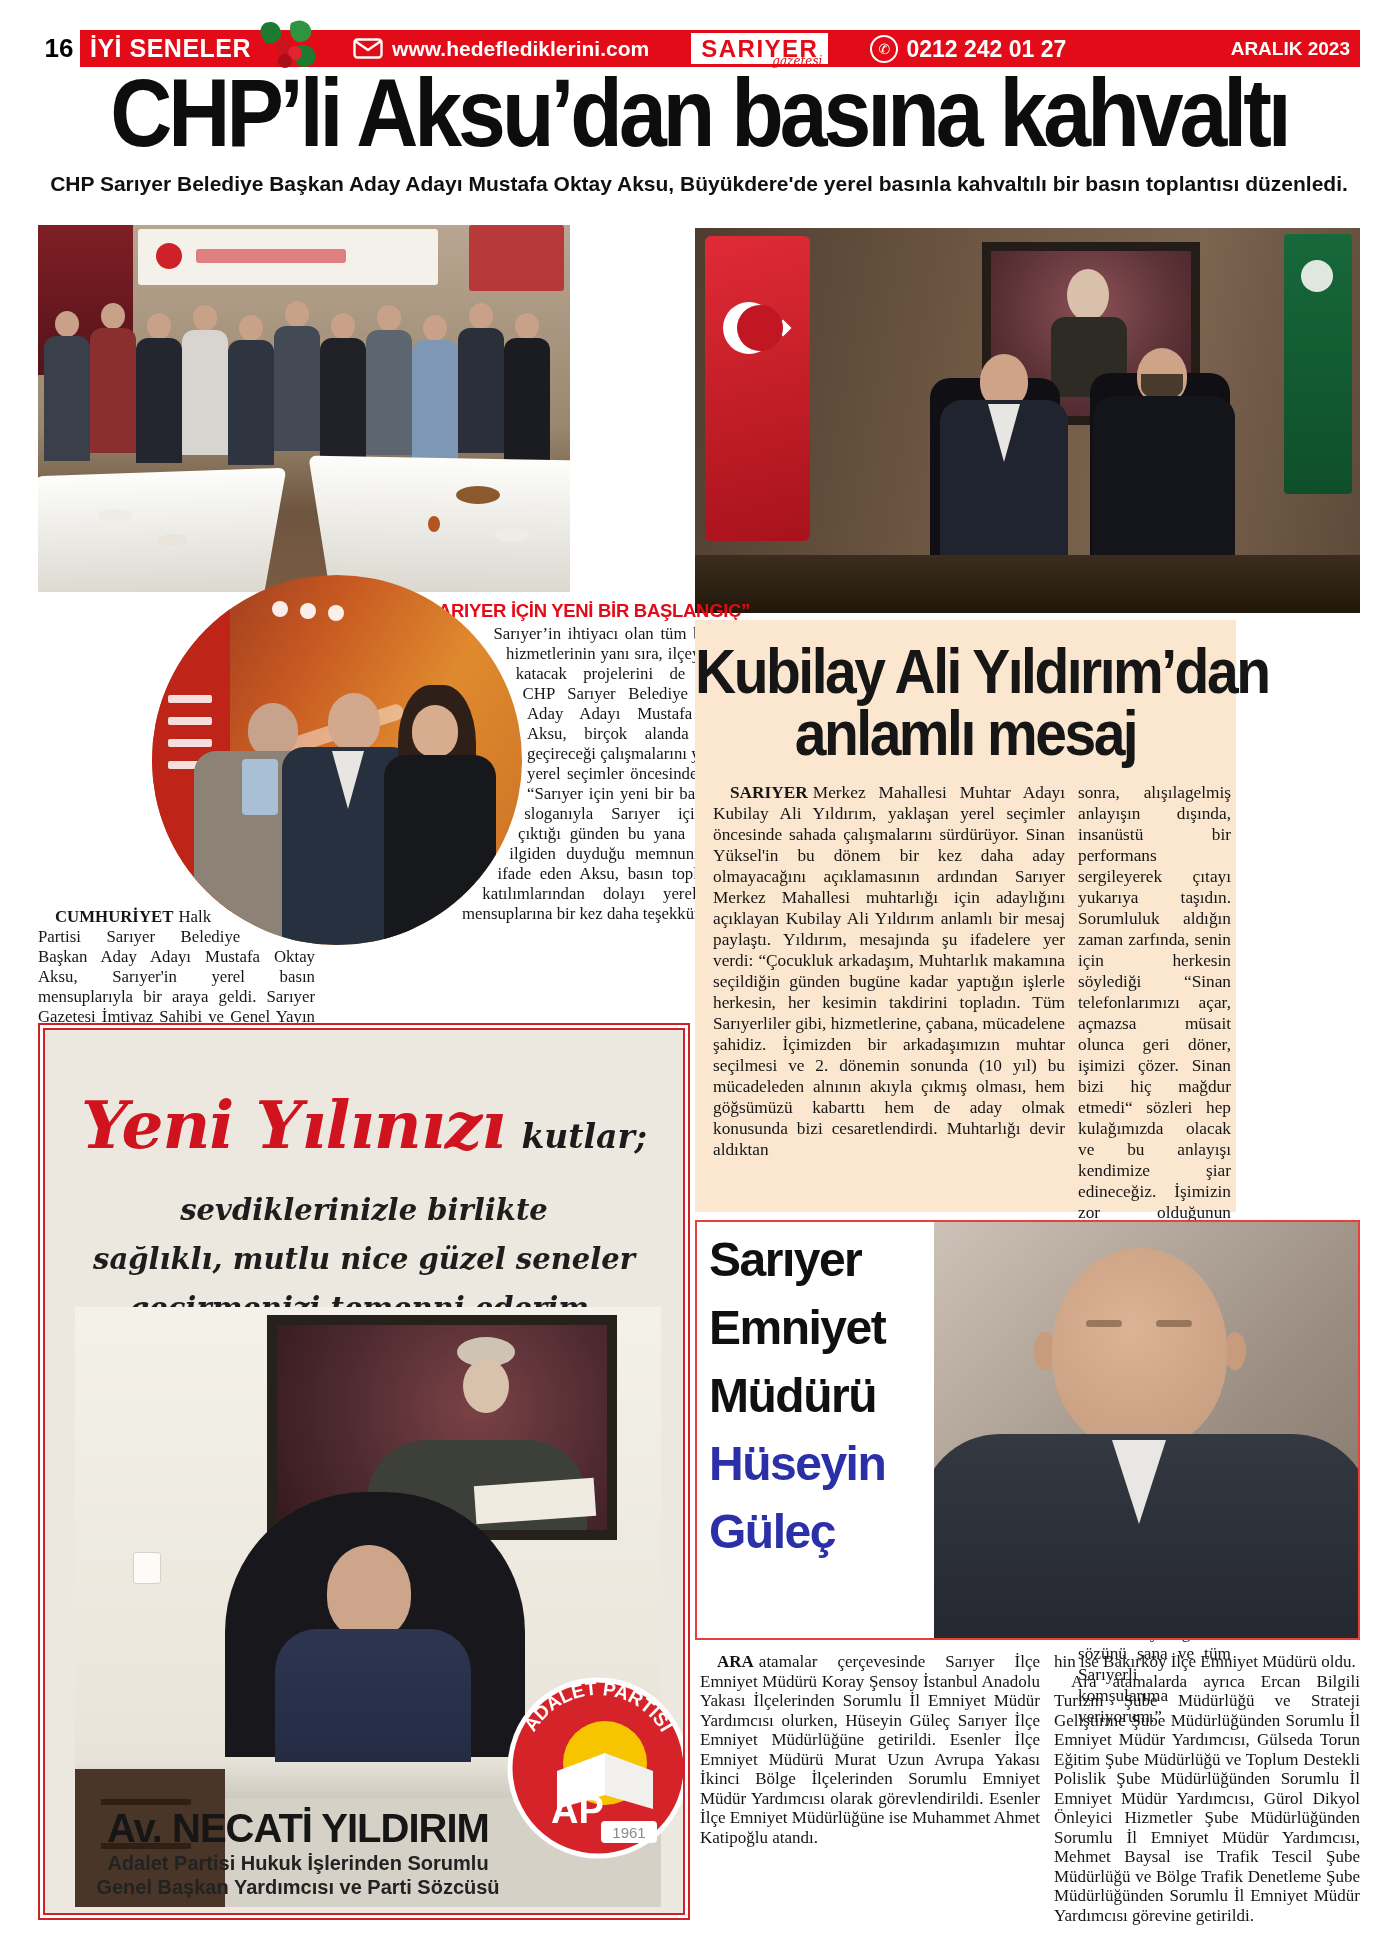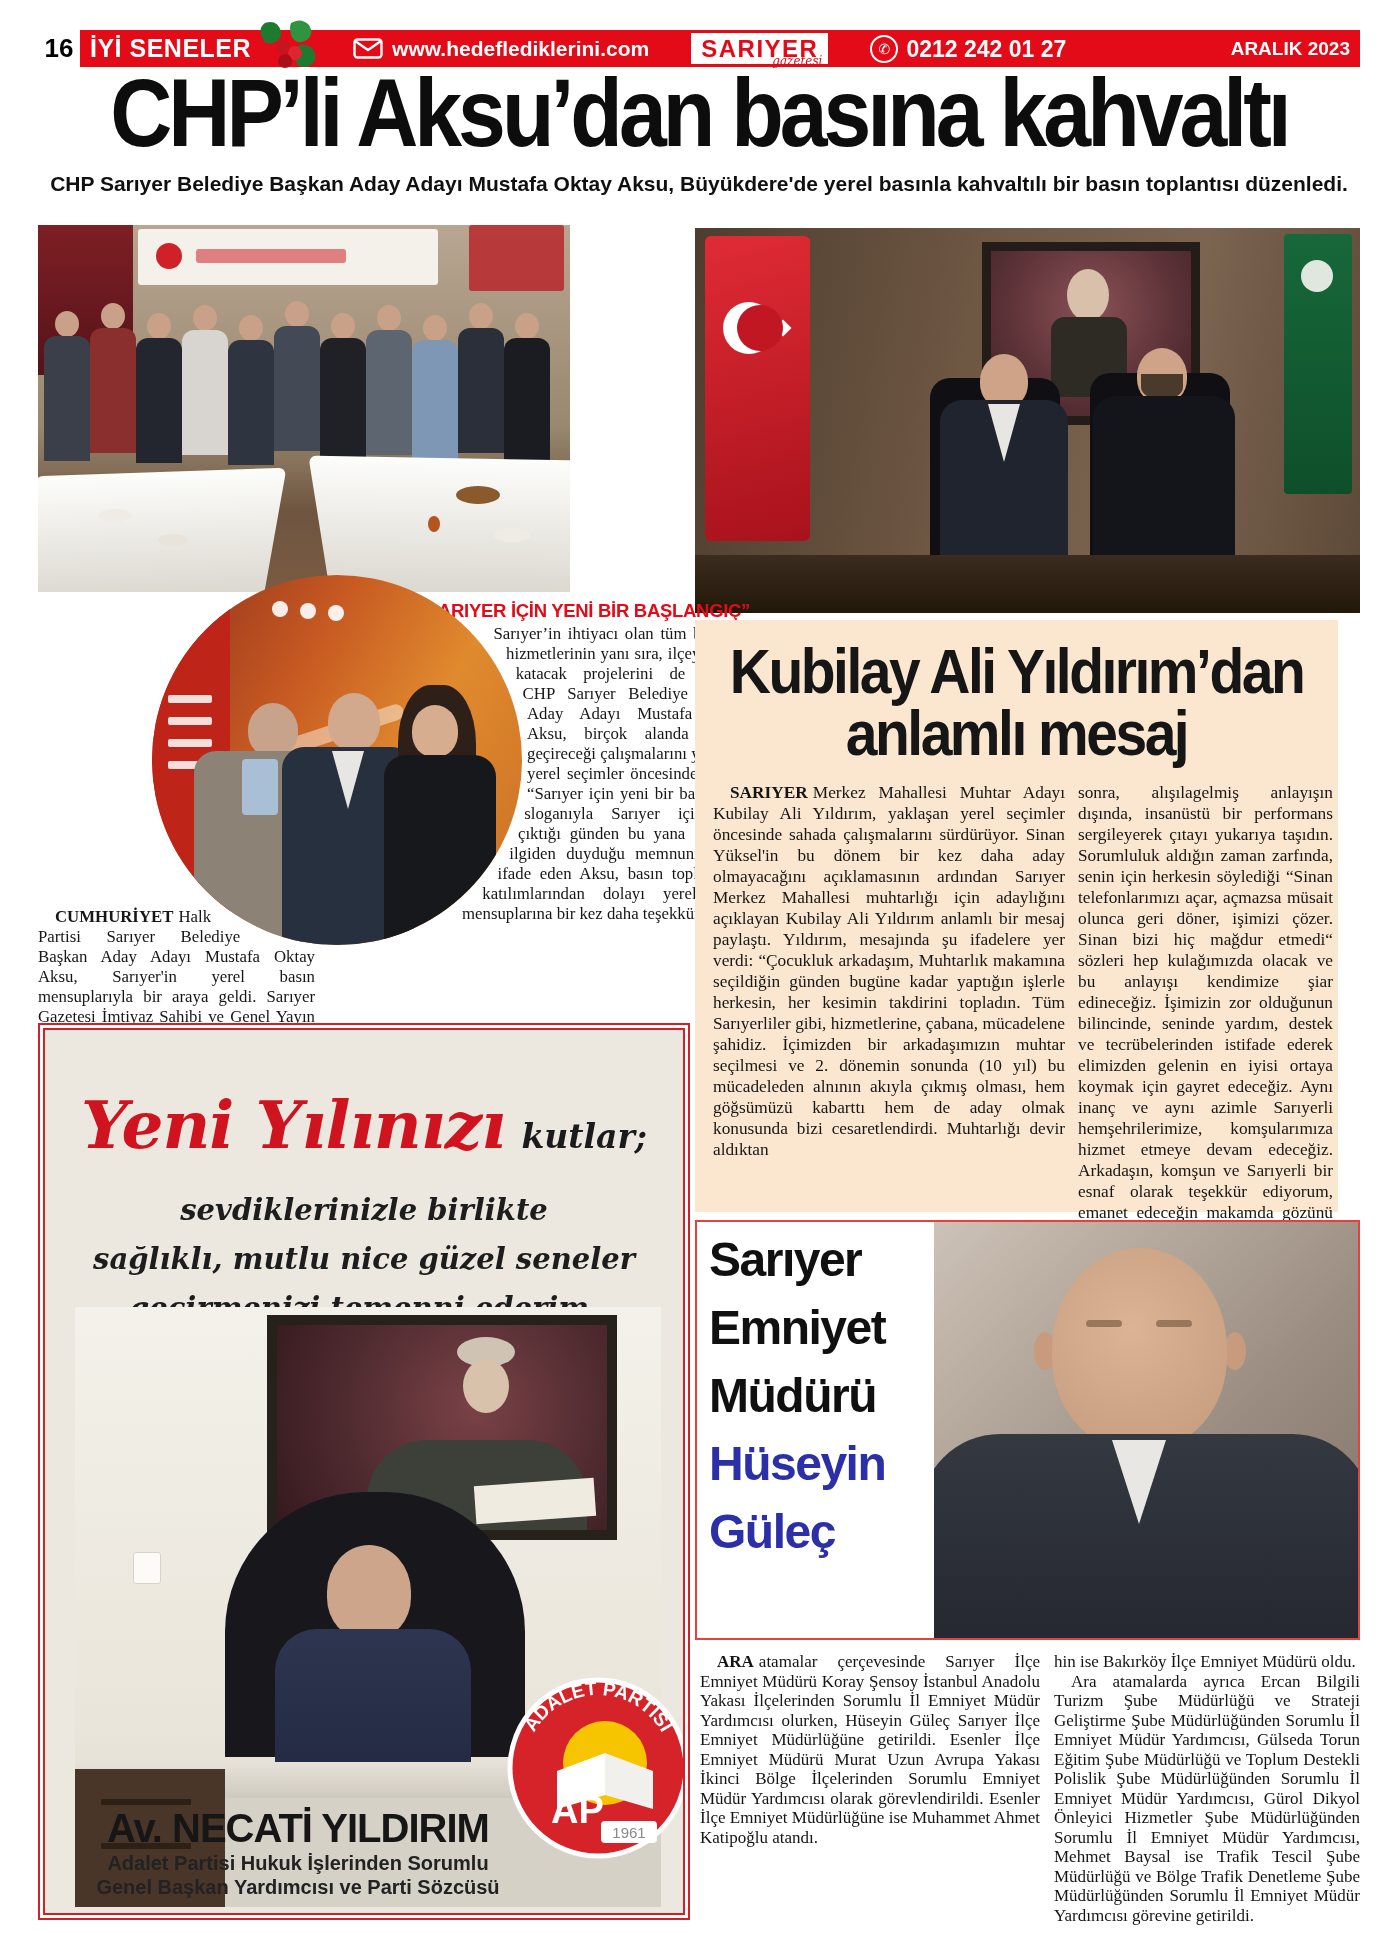--- a/index.html
+++ b/index.html
@@ -109,21 +109,21 @@
      background:linear-gradient(#2e3550,#232a42);}
   .desk-top{position:absolute;left:-4px;top:455px;width:600px;height:36px;background:linear-gradient(#e6e2d9,#cfcabf);}
   .desk-front{position:absolute;left:-4px;top:491px;width:600px;height:109px;background:#d5d1c7;}
   .drawers{position:absolute;left:0;top:462px;width:150px;height:138px;background:#4a3629;}
   .drawers::before{content:"";position:absolute;left:26px;top:30px;width:90px;height:6px;background:#2e2015;box-shadow:0 44px 0 #2e2015;}
   .ad-name{position:absolute;left:18px;bottom:14px;width:470px;text-align:center;font-family:"Liberation Sans",sans-serif;z-index:5;}
   .ad-name .nm{font-weight:800;font-size:40px;letter-spacing:-1px;color:#161616;}
   .ad-name .rl{font-weight:700;font-size:20px;line-height:24px;color:#222;}
   .ap-logo{position:absolute;right:-8px;bottom:52px;z-index:7;}
   
-  #kubilay-box{position:absolute;left:695px;top:620px;width:643px;height:592px;background:var(--peach);}
+  #kubilay-box{position:absolute;left:695px;top:620px;width:541px;height:592px;background:var(--peach);}
   .kh{ text-align:center;font-family:"Liberation Sans",sans-serif;font-weight:800;color:#161616;
       font-size:57px;line-height:62px;letter-spacing:-2.5px;transform:scaleY(1.12);transform-origin:center top;white-space:nowrap;}
   .kh1{margin-top:16px;}
   .kcols{display:flex;gap:13px;padding:22px 5px 0 18px;}
   .kcol{font-size:17.3px;line-height:21px;text-align:justify;color:#161616;}
   .kcol1{width:352px;flex:none;}
   .kcol2{flex:1;}
   .leadword{font-weight:700;padding-right:5px;}
   .kcol p, .acol p, .pcol p{margin:0;text-indent:17px;}
   

